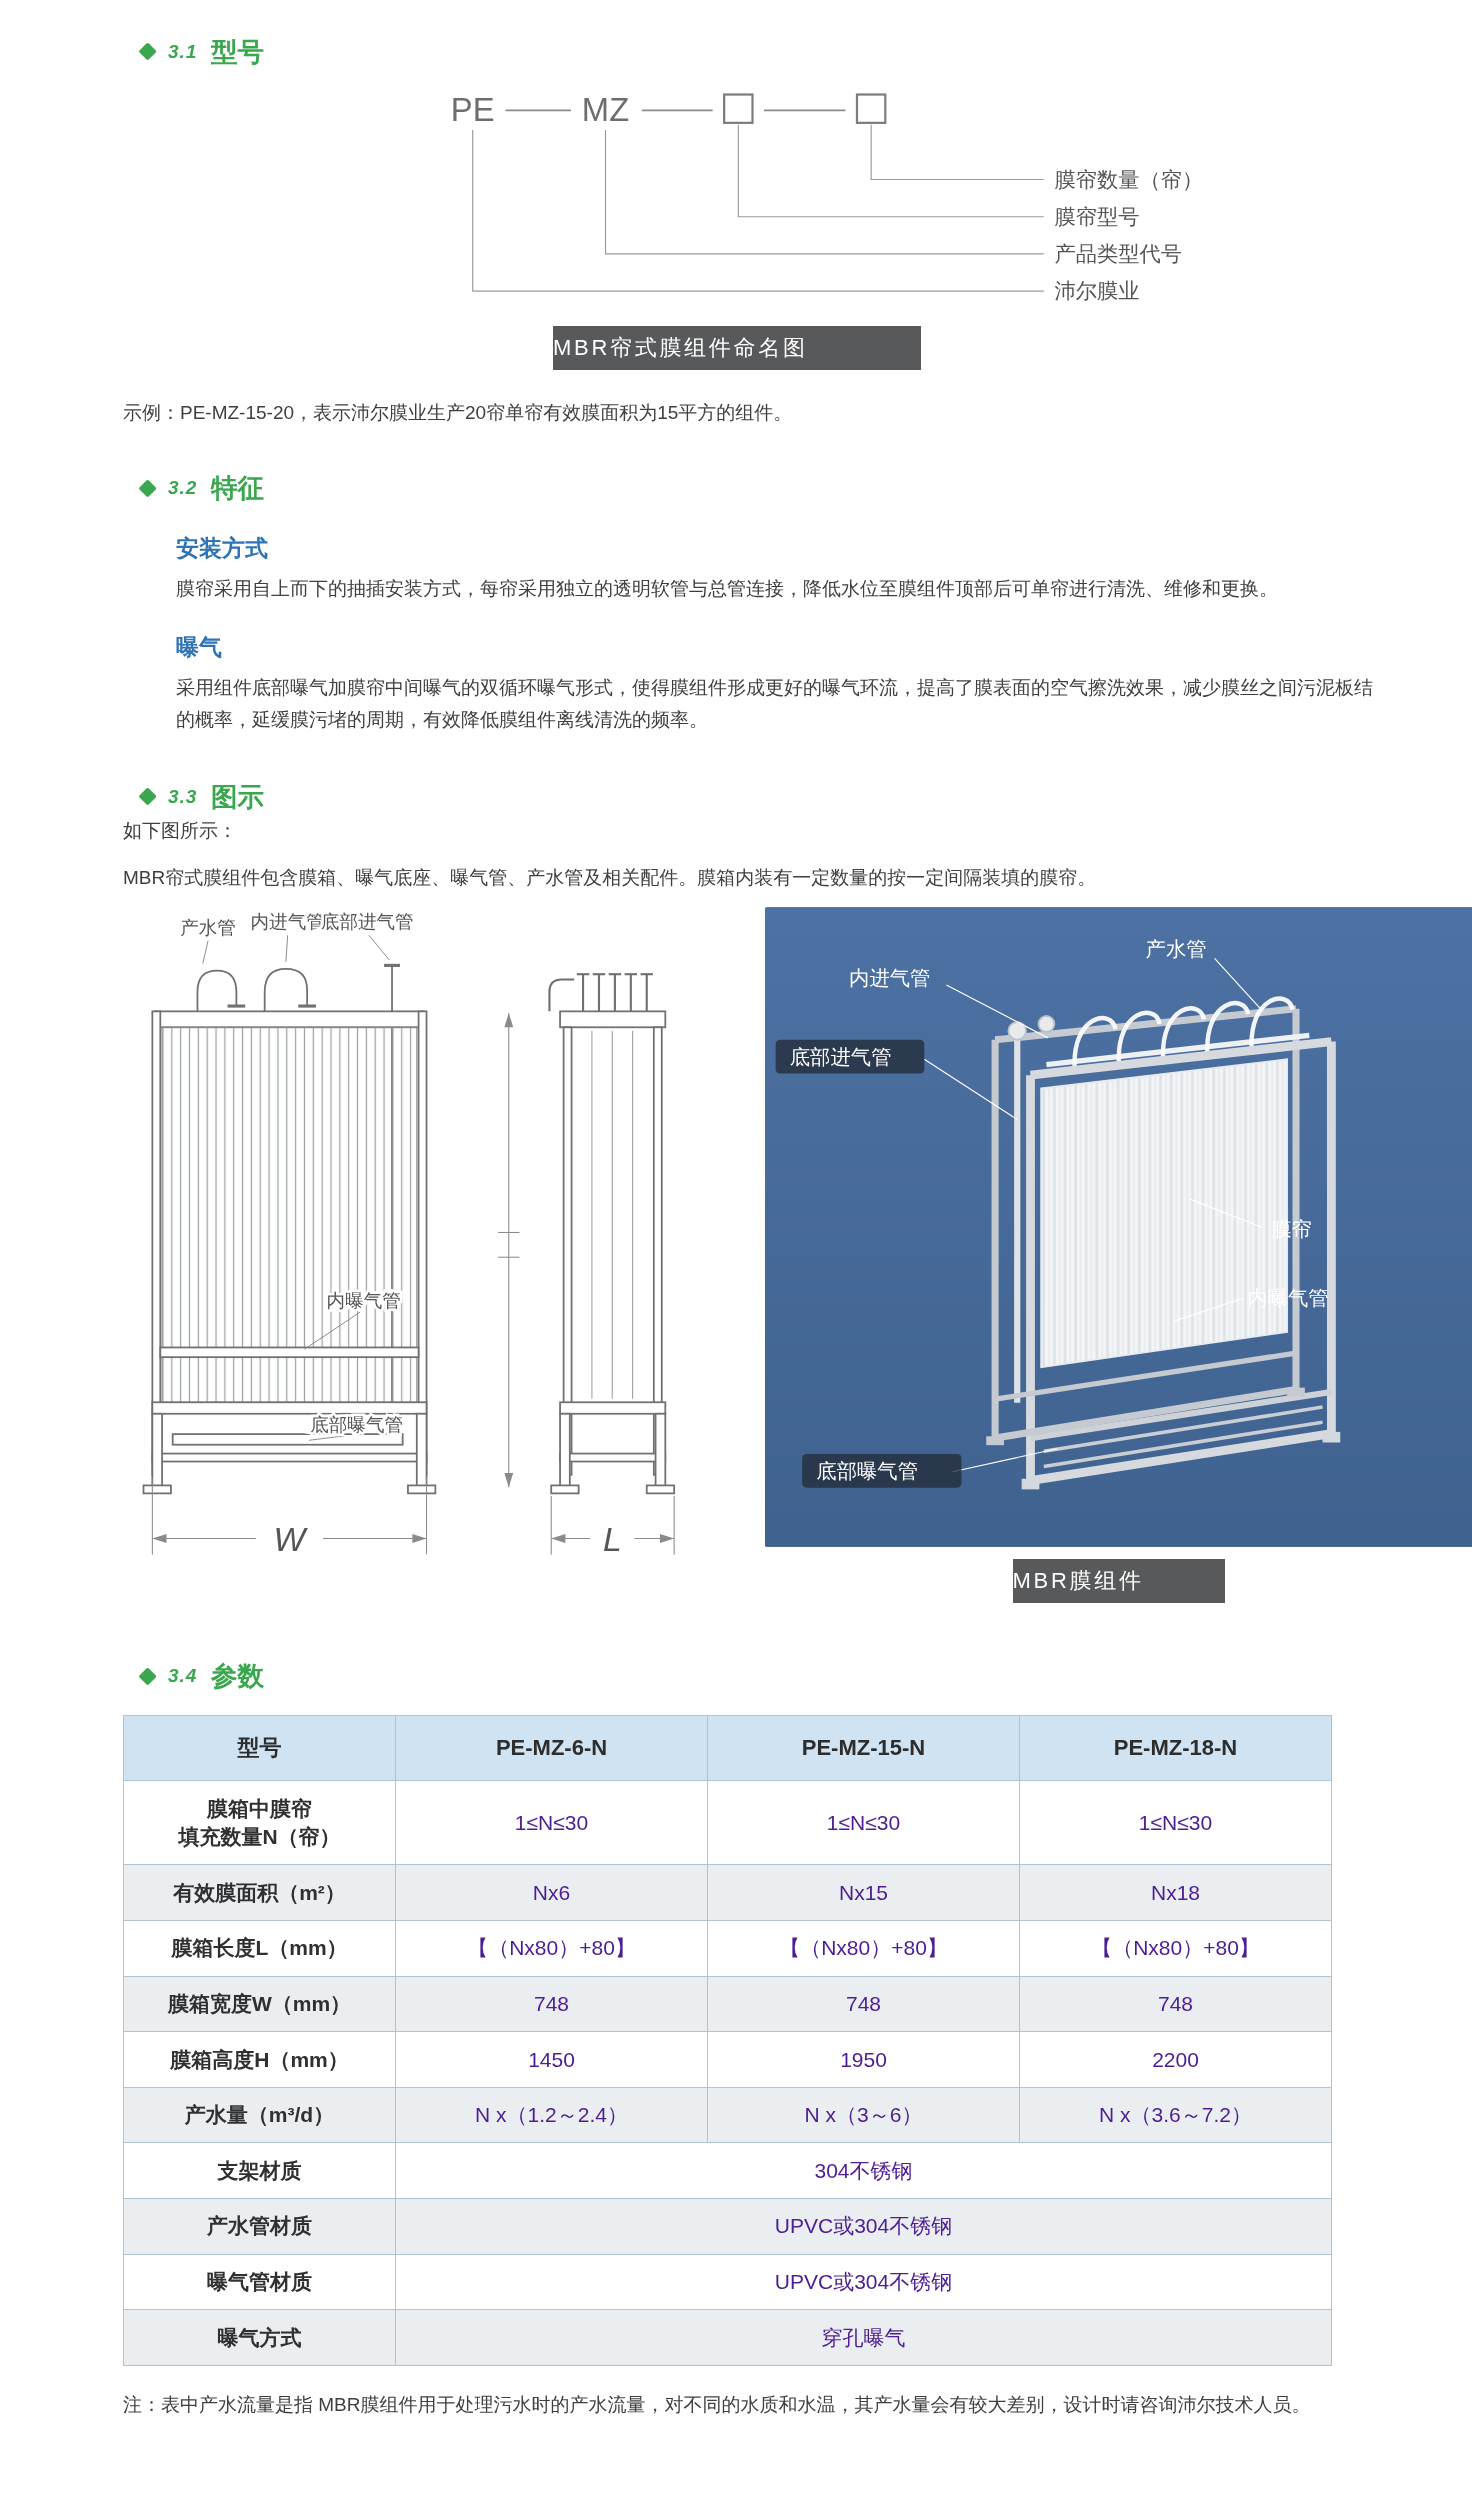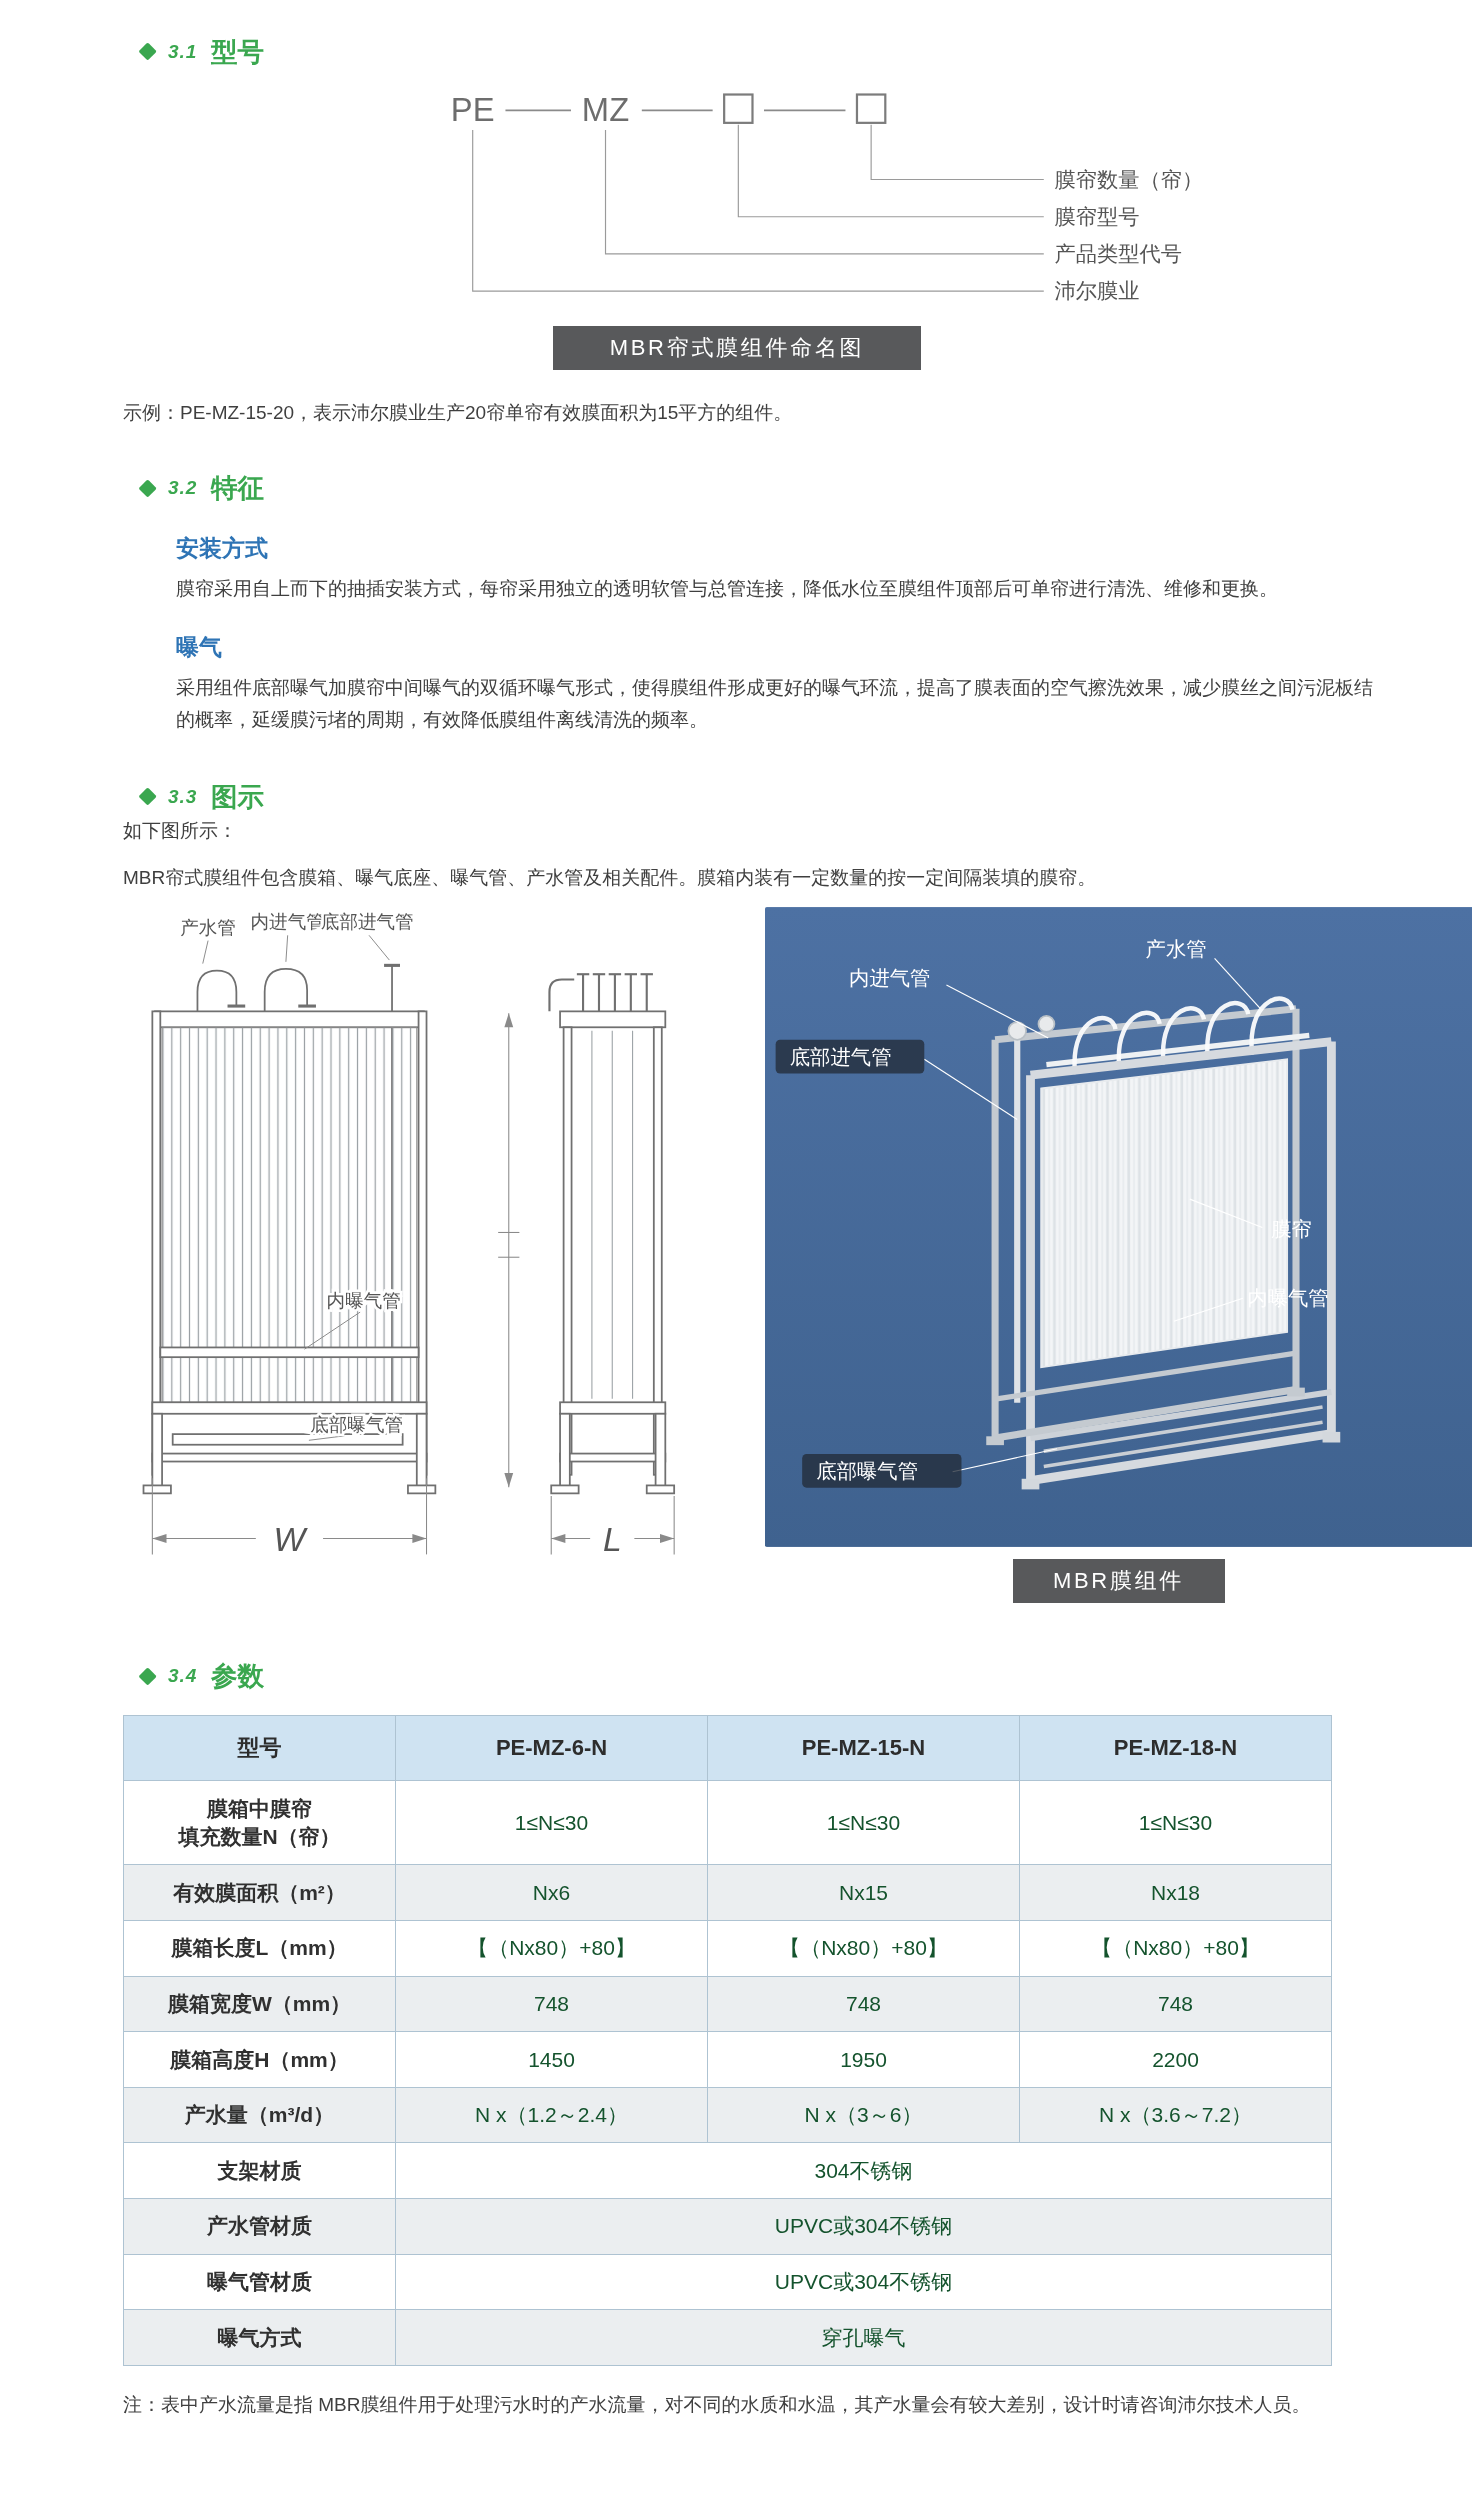--- a/index.html
+++ b/index.html
@@ -10,39 +10,39 @@
   
   .sec-head{display:flex;align-items:center;gap:14px;margin-left:17.7px}
   .diamond{width:13.3px;height:13.3px;background:#3aa74f;transform:rotate(45deg);border-radius:1.8px;flex:0 0 auto}
   .sec-num{font-size:19px;font-weight:bold;font-style:italic;color:#3aa74f;letter-spacing:0.9px}
   .sec-title{font-size:26.5px;font-weight:bold;color:#3aa74f}
 
   p.body{font-size:19px;line-height:1.72;color:#3f3f3f}
 
   
   .naming-svg{display:block;margin:5.3px 0 0 301px}
-  .caption-box{background:#58595b;color:#ffffff;font-size:22px;letter-spacing:2.7px;text-align:center;padding:7px 0;width:368px}
+  .caption-box{background:#58595b;color:#ffffff;font-size:22px;letter-spacing:2.7px;text-align:left;padding:7px 0;width:368px}
   .naming-caption{margin:3.5px 0 0 430px}
   .example{margin-top:26.5px;margin-right:71px}
 
   
   .sub-block{margin-left:53px;margin-right:88px}
   .sub-title{color:#2e74b5;font-size:23px;font-weight:bold;margin:26.5px 0 8.8px}
 
   
   .intro{margin-top:14px;margin-right:53px}
   .figure-row{display:flex;gap:26.5px;margin-top:12.4px;align-items:flex-start}
   .drawings{width:615px;flex:0 0 auto}
   .photo-wrap{width:708px;flex:0 0 auto}
   .photo-caption{width:212px;margin:12.4px auto 0}
   .photo-svg{display:block;border-radius:1.8px}
 
   
   .param-table{border-collapse:collapse;width:1209px;margin-top:21px;font-size:21px;table-layout:fixed}
-  .param-table th,.param-table td{border:0.9px solid #aec3d2;text-align:center;padding:13.3px 8.8px;color:#14532d}
+  .param-table th,.param-table td{border:0.9px solid #aec3d2;text-align:center;padding:13.3px 8.8px;color:#4c1d95}
   .param-table thead th{background:#cfe3f2;font-weight:bold;font-size:22px;padding:17px 8.8px;color:#2d2d2d}
   .param-table .rlabel{font-weight:bold;color:#303030}
   .param-table col.c-label{width:272px}
   .param-table tr.alt{background:#ebeef0}
   .pre{white-space:pre-line;line-height:1.35}
   .note{margin-top:23px;width:1209px}
 
   svg text{font-family:"Liberation Sans","DejaVu Sans",sans-serif}
   .halo{stroke:#ffffff;stroke-width:6px;paint-order:stroke;fill:#555555}
 </style>

